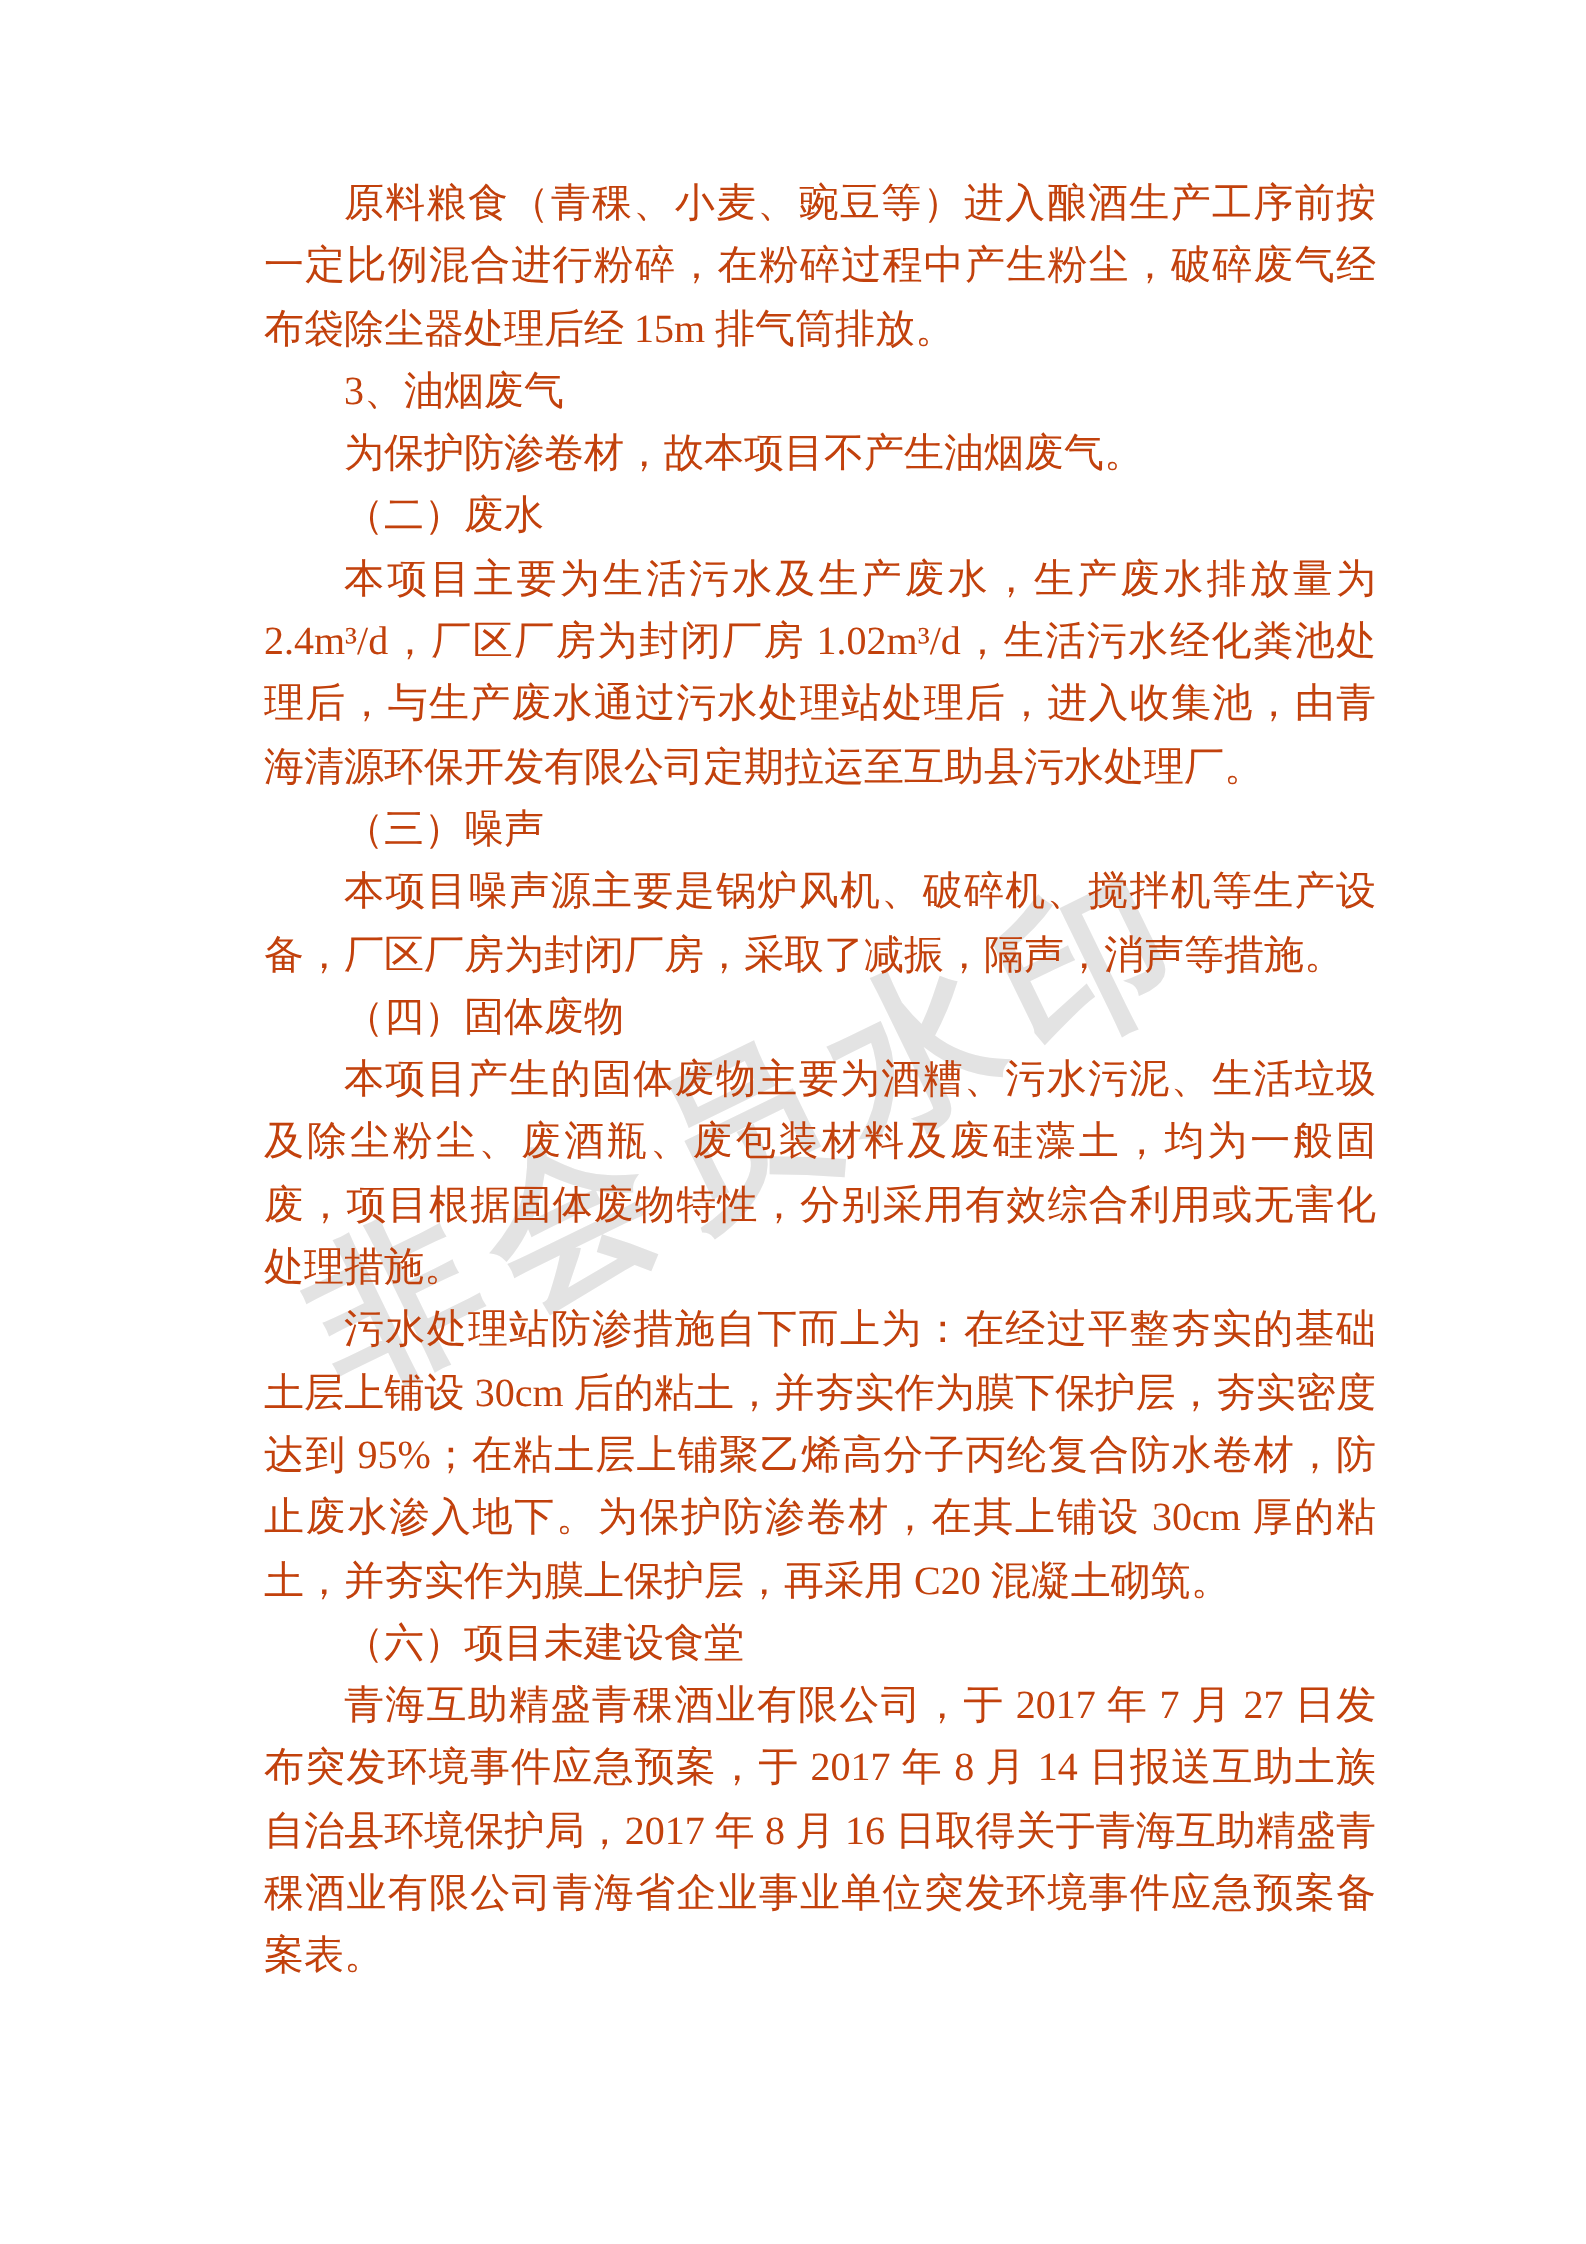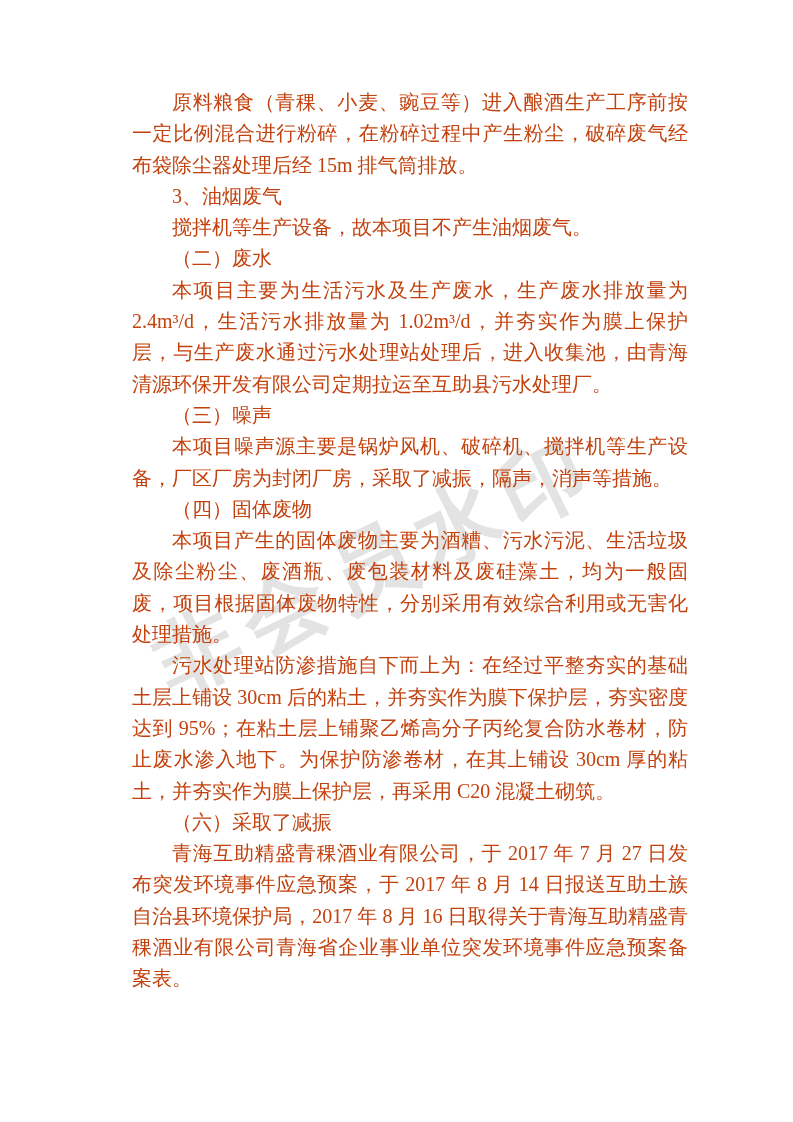--- a/index.html
+++ b/index.html
@@ -49,25 +49,25 @@
 </head>
 <body>
 
 <div class="page">
 
   <div class="watermark">非会员水印</div>
 
   <div class="doc-body">
     <p>原料粮食（青稞、小麦、豌豆等）进入酿酒生产工序前按一定比例混合进行粉碎，在粉碎过程中产生粉尘，破碎废气经布袋除尘器处理后经 15m 排气筒排放。</p>
     <p>3、油烟废气</p>
-    <p>搅拌机等生产设备，故本项目不产生油烟废气。</p>
+    <p>为保护防渗卷材，故本项目不产生油烟废气。</p>
     <p>（二）废水</p>
-    <p>本项目主要为生活污水及生产废水，生产废水排放量为 2.4m³/d，生活污水排放量为 1.02m³/d，并夯实作为膜上保护层，与生产废水通过污水处理站处理后，进入收集池，由青海清源环保开发有限公司定期拉运至互助县污水处理厂。</p>
+    <p>本项目主要为生活污水及生产废水，生产废水排放量为 2.4m³/d，厂区厂房为封闭厂房 1.02m³/d，生活污水经化粪池处理后，与生产废水通过污水处理站处理后，进入收集池，由青海清源环保开发有限公司定期拉运至互助县污水处理厂。</p>
     <p>（三）噪声</p>
     <p>本项目噪声源主要是锅炉风机、破碎机、搅拌机等生产设备，厂区厂房为封闭厂房，采取了减振，隔声，消声等措施。</p>
     <p>（四）固体废物</p>
     <p>本项目产生的固体废物主要为酒糟、污水污泥、生活垃圾及除尘粉尘、废酒瓶、废包装材料及废硅藻土，均为一般固废，项目根据固体废物特性，分别采用有效综合利用或无害化处理措施。</p>
     <p>污水处理站防渗措施自下而上为：在经过平整夯实的基础土层上铺设 30cm 后的粘土，并夯实作为膜下保护层，夯实密度达到 95%；在粘土层上铺聚乙烯高分子丙纶复合防水卷材，防止废水渗入地下。为保护防渗卷材，在其上铺设 30cm 厚的粘土，并夯实作为膜上保护层，再采用 C20 混凝土砌筑。</p>
-    <p>（六）采取了减振</p>
+    <p>（六）项目未建设食堂</p>
     <p>青海互助精盛青稞酒业有限公司，于 2017 年 7 月 27 日发布突发环境事件应急预案，于 2017 年 8 月 14 日报送互助土族自治县环境保护局，2017 年 8 月 16 日取得关于青海互助精盛青稞酒业有限公司青海省企业事业单位突发环境事件应急预案备案表。</p>
   </div>
 
 </div>
 
 </body></html>

